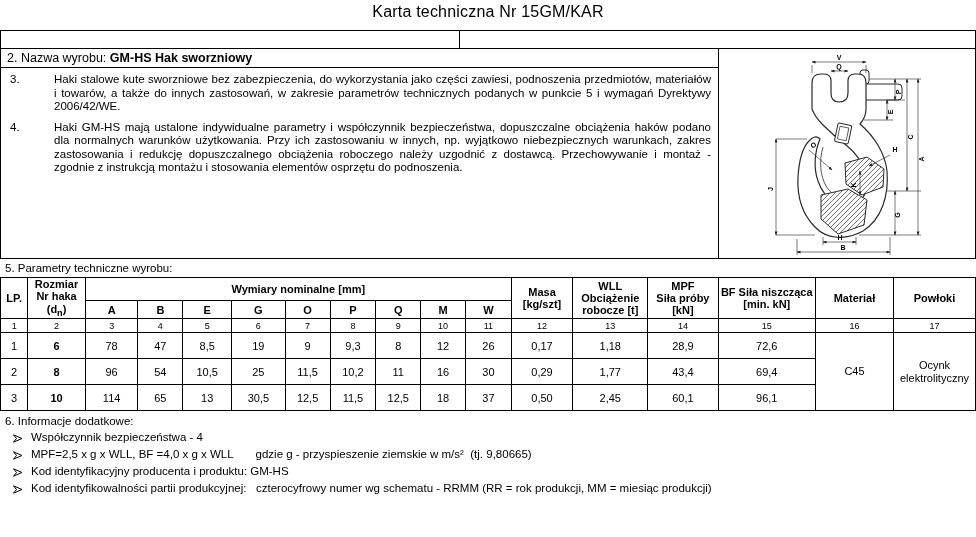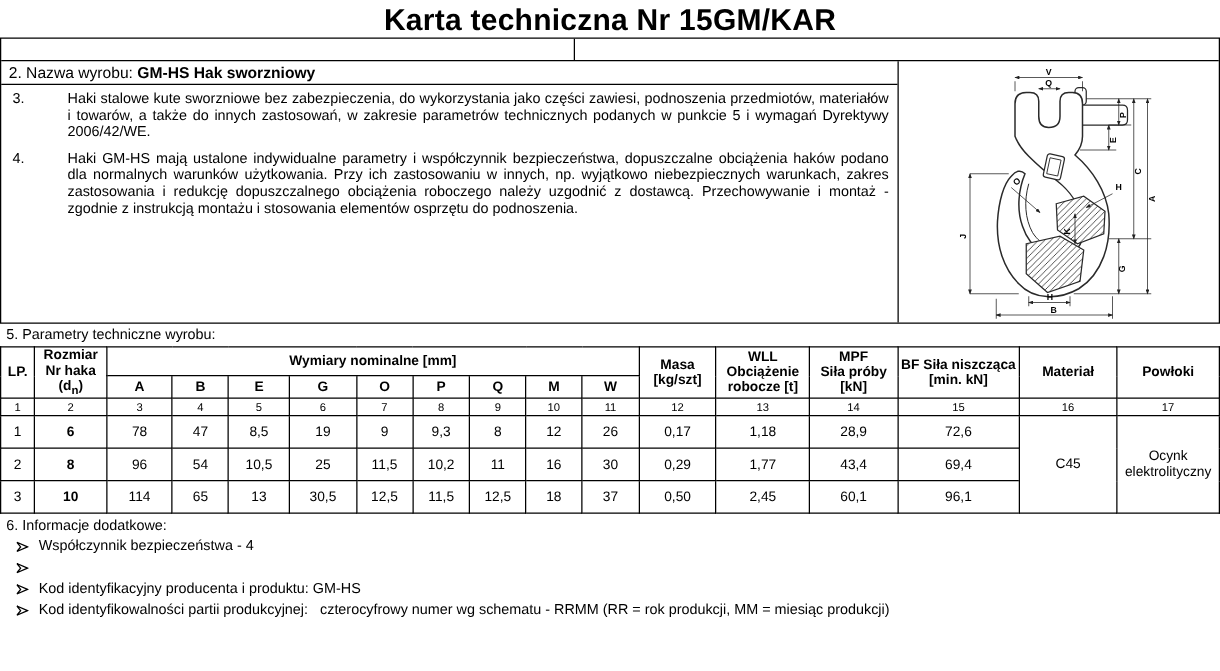--- a/index.html
+++ b/index.html
@@ -1,19 +1,19 @@
 <!DOCTYPE html>
 <html><head>
 <meta charset="utf-8">
 <style>
   html,body{margin:0;padding:0;background:#fff;}
   .page{position:relative;width:976px;height:537px;background:#fff;color:#000;
         font-family:"Liberation Sans","DejaVu Sans",sans-serif;overflow:hidden;}
   .title-bar{height:30px;text-align:center;}
-  .title-bar h1{margin:0;padding-top:3px;font-size:24px;font-weight:bold;letter-spacing:.2px;}
+  .title-bar h1{margin:0;padding-top:3px;font-size:16px;font-weight:normal;letter-spacing:.2px;}
   .top-frame{position:absolute;top:30px;left:0;width:974px;height:227px;border:1px solid #000;border-top:1px solid #000;}
   .empty-row{position:relative;height:17px;border-bottom:1px solid #000;}
   .empty-row .vdiv{position:absolute;left:458px;top:0;bottom:0;width:1px;background:#000;}
   .content-row{display:flex;height:209px;}
   .text-col{width:776px;border-right:1px solid #000;box-sizing:border-box;}
   .drawing-col{flex:1;position:relative;}
   .section2{height:19px;border-bottom:1px solid #000;box-sizing:border-box;padding:2px 0 0 6px;font-size:12.5px;}
   .section2 .product{font-weight:bold;}
   .paras{padding:5px 0 0 0;}
   .para{display:flex;margin-bottom:7px;font-size:11.5px;line-height:1.18;}
@@ -296,20 +296,21 @@
       <div class="bullet-line">
         <span class="bullet-icon"><svg width="10" height="9" viewBox="0 0 10 9">
               <path d="M0.5,0.8 L9,4.5 L0.5,8.2 L3.5,4.5 z" fill="none" stroke="#000" stroke-width="1"></path>
             </svg></span>
         <span class="bullet-text">Współczynnik bezpieczeństwa - 4</span>
       </div>
       <div class="bullet-line">
         <span class="bullet-icon"><svg width="10" height="9" viewBox="0 0 10 9">
               <path d="M0.5,0.8 L9,4.5 L0.5,8.2 L3.5,4.5 z" fill="none" stroke="#000" stroke-width="1"></path>
             </svg></span>
+        <span class="bullet-text">MPF=2,5 x g x WLL, BF =4,0 x g x WLL       gdzie g - przyspieszenie ziemskie w m/s²  (tj. 9,80665)</span>
       </div>
       <div class="bullet-line">
         <span class="bullet-icon"><svg width="10" height="9" viewBox="0 0 10 9">
               <path d="M0.5,0.8 L9,4.5 L0.5,8.2 L3.5,4.5 z" fill="none" stroke="#000" stroke-width="1"></path>
             </svg></span>
         <span class="bullet-text">Kod identyfikacyjny producenta i produktu: GM-HS</span>
       </div>
       <div class="bullet-line">
         <span class="bullet-icon"><svg width="10" height="9" viewBox="0 0 10 9">
               <path d="M0.5,0.8 L9,4.5 L0.5,8.2 L3.5,4.5 z" fill="none" stroke="#000" stroke-width="1"></path>

